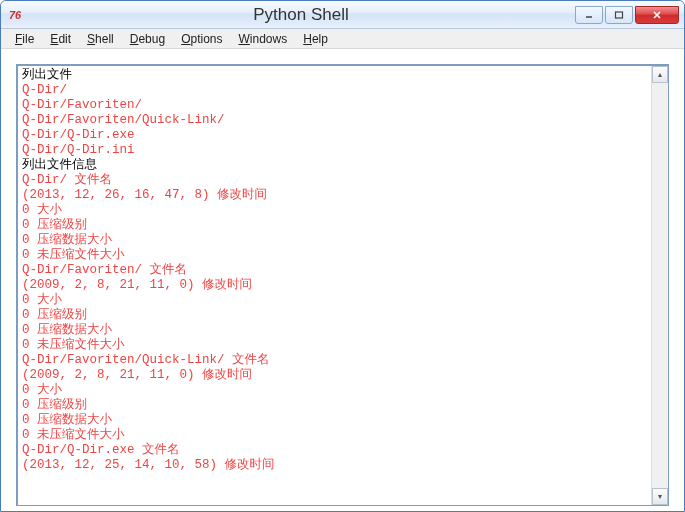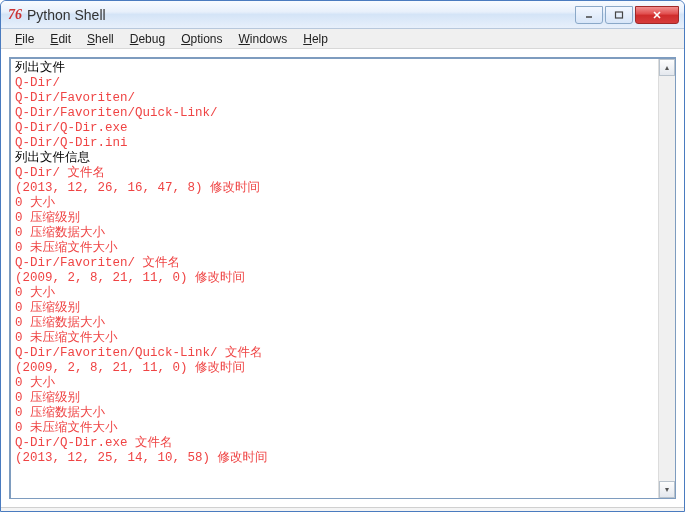--- a/index.html
+++ b/index.html
@@ -23,29 +23,30 @@
   border-radius: 5px 5px 0 0;
 }
 .titlebar-icon {
   width: 16px;
   height: 16px;
   margin: 0 4px 0 2px;
   display: flex;
   align-items: center;
   justify-content: center;
   color: #c33;
-  font-family: Liberation Serif, serif;
-  font-size: 14px;
+  font-family: Liberation Sans, sans-serif;
+  font-size: 11px;
   font-weight: bold;
   font-style: italic;
 }
 .titlebar-text {
   flex: 1;
-  font-size: 14px;
+  font-size: 17px;
   color: #333;
+  text-align: center;
 }
 .win-controls { display: flex; gap: 2px; margin-right: 1px; }
 .win-btn {
   width: 28px;
   height: 18px;
   border: 1px solid #8aa8c8;
   border-radius: 0 0 3px 3px;
   background: linear-gradient(to bottom, #f2f7ff, #d8e6f8);
   display: flex;
   align-items: center;
@@ -74,21 +75,21 @@
   cursor: pointer;
   color: #222;
 }
 .menu-item .ul { text-decoration: underline; }
 .content-area {
   position: relative;
   height: calc(100% - 28px - 20px - 20px);
   border: 2px solid #7e9cbf;
   border-right-width: 1px;
   border-bottom-width: 1px;
-  margin: 8px;
+  margin: 15px;
   display: flex;
 }
 .text-pane {
   flex: 1;
   font-family: "Courier New", "NSimSun", monospace;
   font-size: 12.5px;
   line-height: 15px;
   padding: 2px 2px 2px 4px;
   color: #000;
   overflow: hidden;

